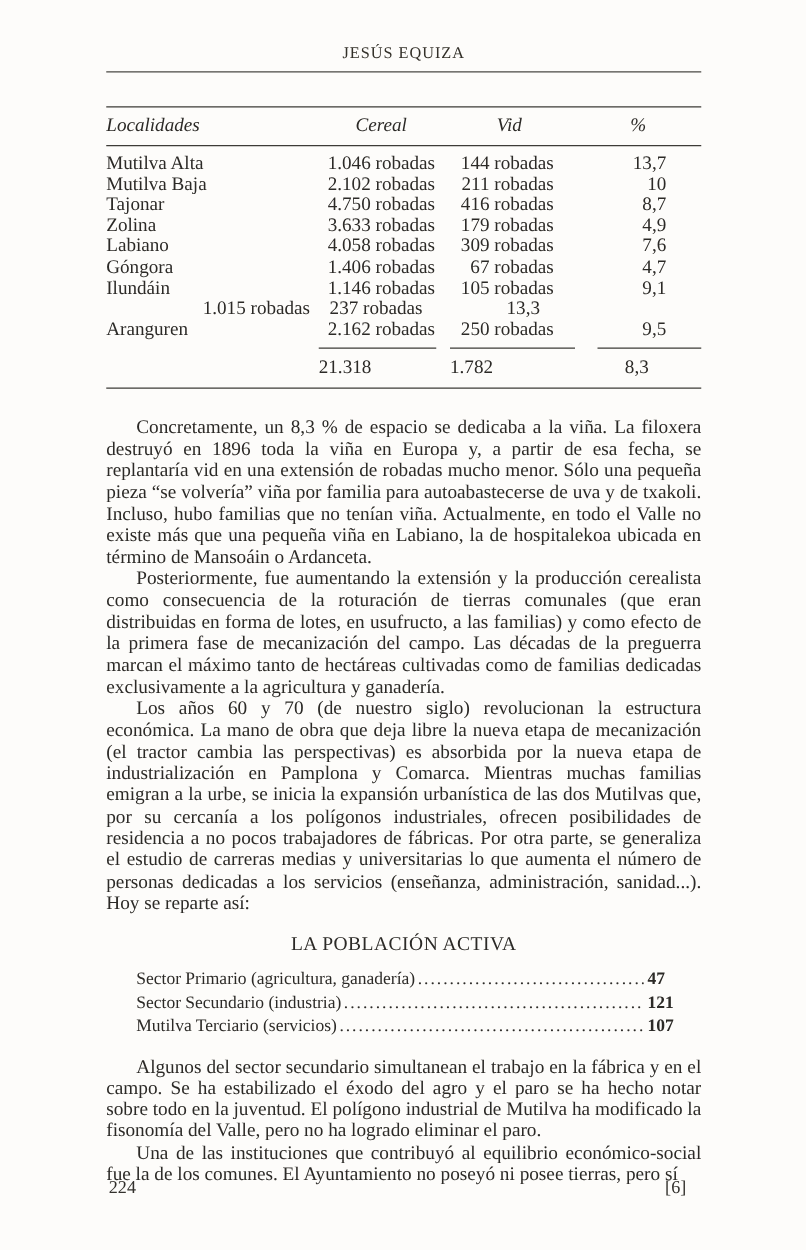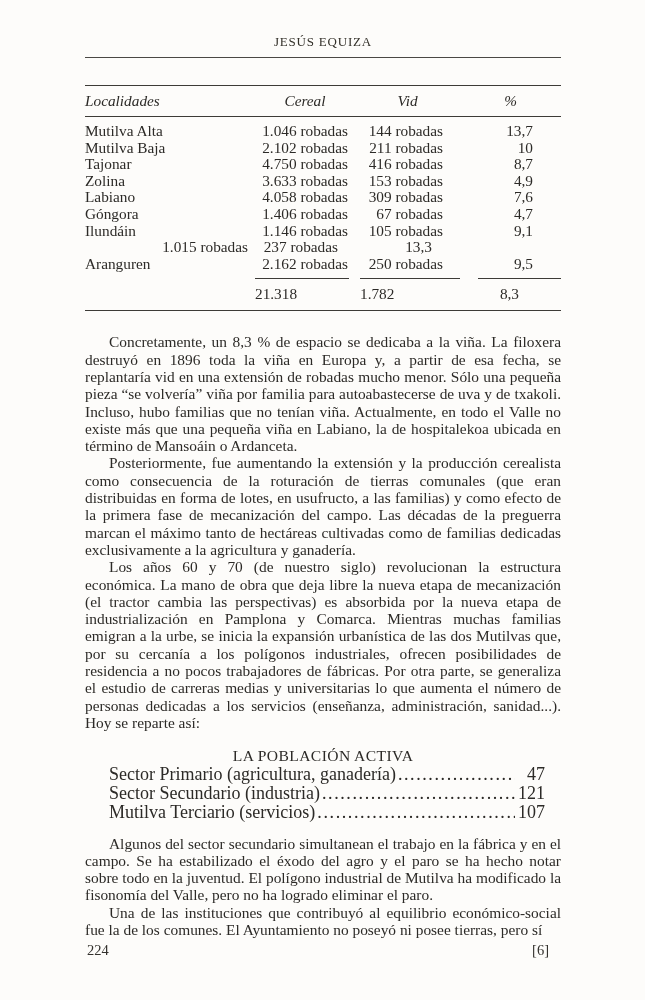--- a/index.html
+++ b/index.html
@@ -70,39 +70,40 @@
 
   
   .section-heading {
     margin: 16px 0 0;
     text-align: center;
     font-size: 15.6px;
     font-weight: normal;
     letter-spacing: 0.4px;
   }
   .leader-list {
+    margin-top: 10px;
     padding-left: 24px;
     padding-right: 16px;
-    font-size: 18px;
+    font-size: 14px;
     line-height: 18.8px;
   }
   .leader-item { display: flex; align-items: baseline; }
   .leader-label { white-space: nowrap; }
   .leader-dots {
     flex: 1 1 auto;
     overflow: hidden;
     white-space: nowrap;
     margin: 0 3px 0 2px;
     color: #2c2a27;
   }
   .leader-dots::after {
     content: "..........................................................................................................";
     letter-spacing: 1.6px;
   }
-  .leader-value { min-width: 27px; text-align: right; }
+  .leader-value { min-width: 27px; text-align: left; font-weight: bold; }
 
   
   .footer {
     position: absolute;
     top: 942px;
     left: 87px;
     right: 96px;
     display: flex;
     justify-content: space-between;
     font-size: 14.5px;
@@ -145,21 +146,21 @@
         </div>
         <div class="t-row">
           <div class="tc c1">Tajonar</div>
           <div class="tc c2">4.750 robadas</div>
           <div class="tc c3">416 robadas</div>
           <div class="tc c4">8,7</div>
         </div>
         <div class="t-row">
           <div class="tc c1">Zolina</div>
           <div class="tc c2">3.633 robadas</div>
-          <div class="tc c3">153 robadas</div>
+          <div class="tc c3">179 robadas</div>
           <div class="tc c4">4,9</div>
         </div>
         <div class="t-row">
           <div class="tc c1">Labiano</div>
           <div class="tc c2">4.058 robadas</div>
           <div class="tc c3">309 robadas</div>
           <div class="tc c4">7,6</div>
         </div>
         <div class="t-row">
           <div class="tc c1">Góngora</div>

